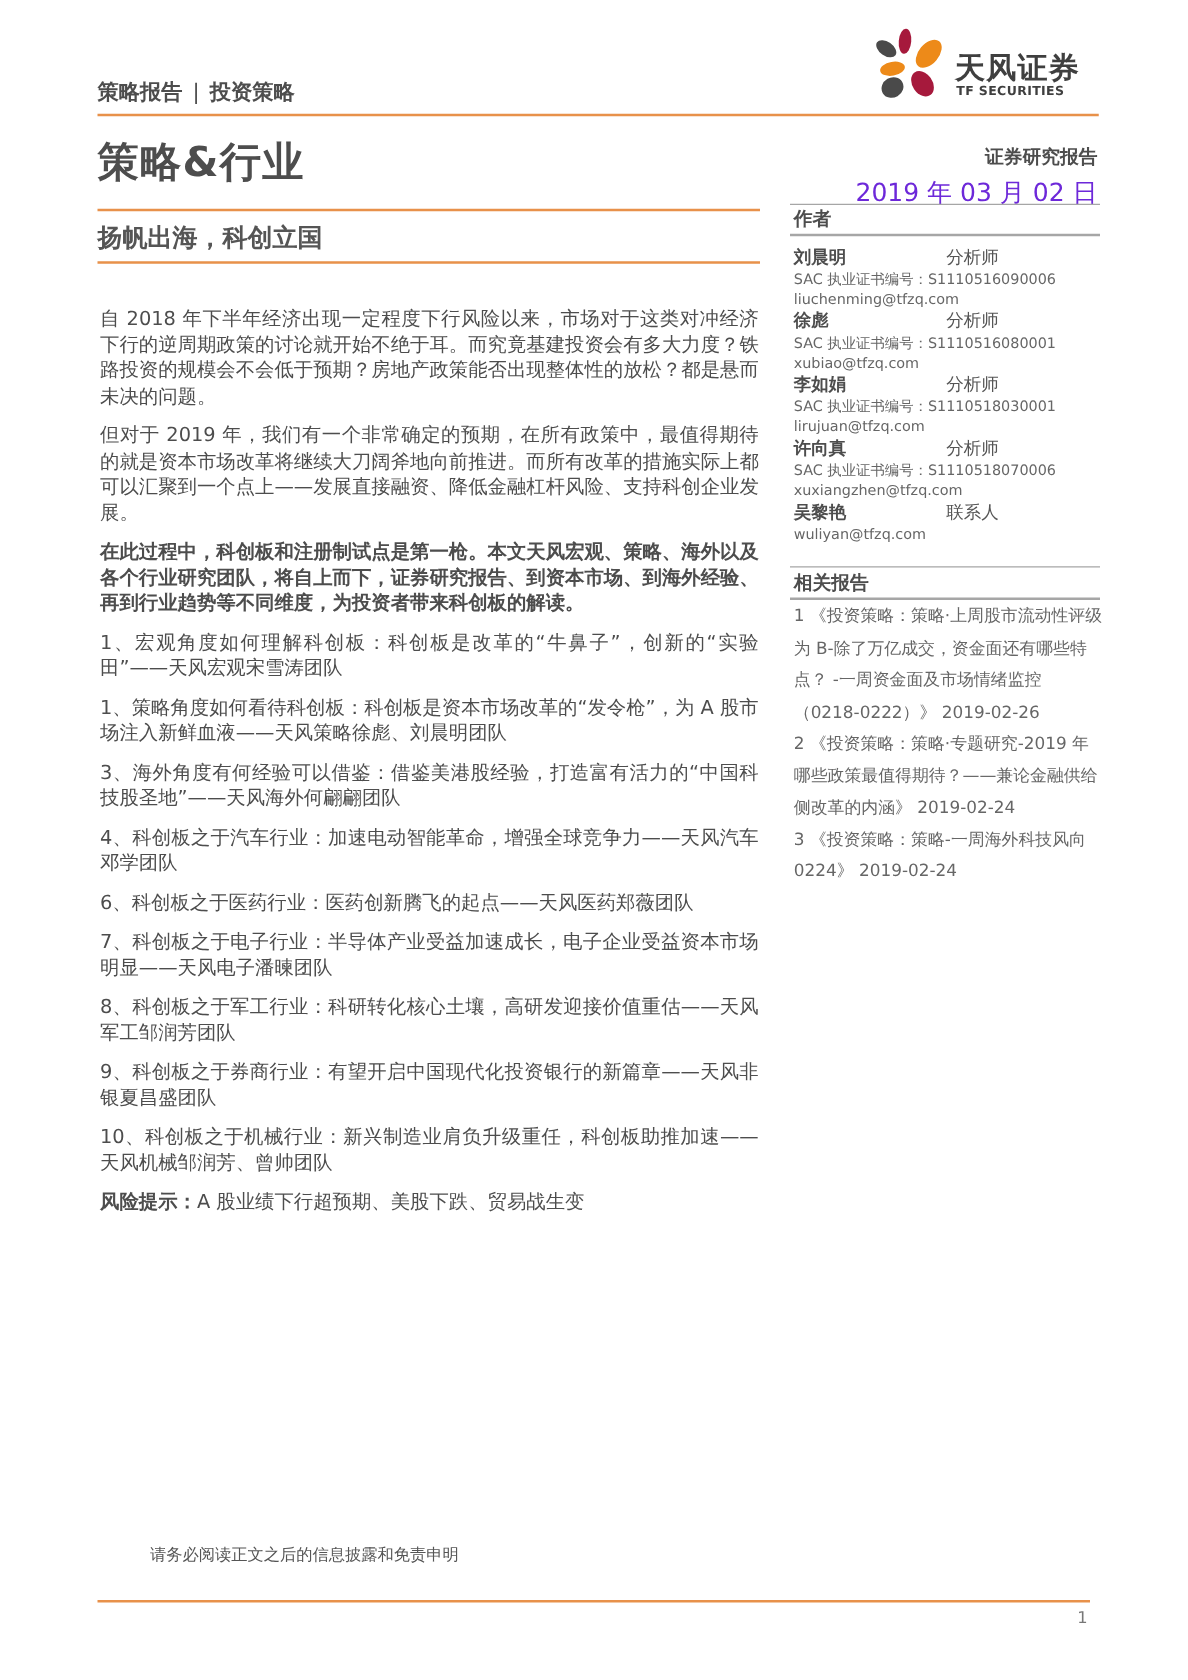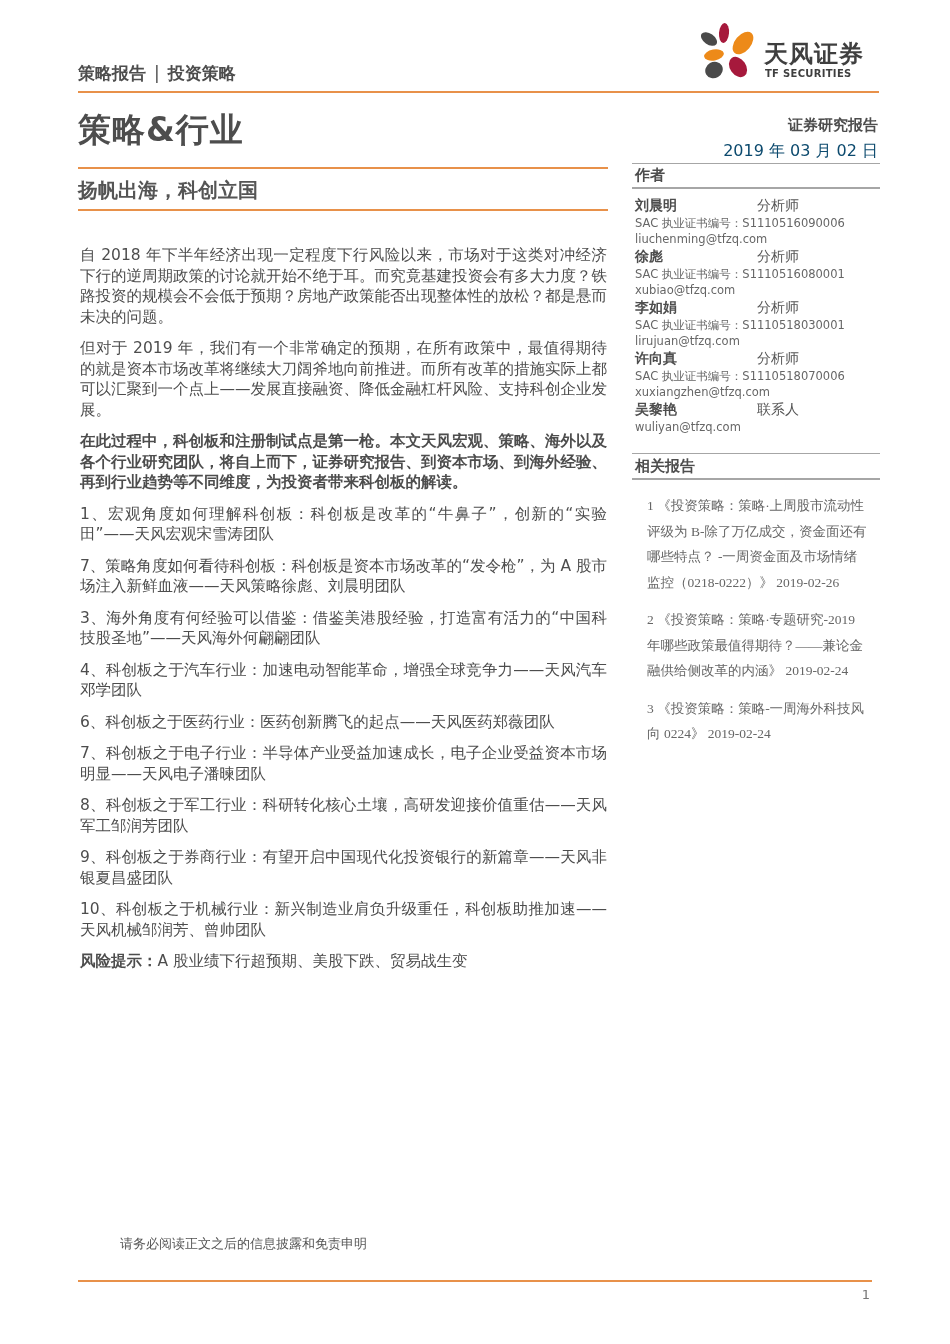--- a/index.html
+++ b/index.html
@@ -12,28 +12,28 @@
   
   .breadcrumb { left: 78px; top: 62px; font-size: 17px; font-weight: bold; color: #4d4d4d; white-space: nowrap; }
   .breadcrumb .sep { margin: 0 8px; font-weight: normal; }
   .page-title { left: 78px; top: 108px; font-size: 33px; font-weight: bold; color: #4d4d4d; letter-spacing: 1px; }
   .subtitle { left: 78px; top: 177px; font-size: 20px; font-weight: bold; color: #555555; }
   .logo-cn { left: 764px; top: 38px; font-size: 24px; font-weight: bold; color: #3f3f3f; letter-spacing: 1px; }
   .logo-en { left: 765px; top: 68px; font-size: 10px; font-weight: bold; color: #3f3f3f; letter-spacing: 0.3px; }
 
   
   .report-type { right: 72px; top: 116px; font-size: 15px; font-weight: bold; color: #4d4d4d; text-align: right; }
-  .report-date { right: 72px; top: 141px; font-size: 16px; color: #0c4a6e; text-align: left; }
+  .report-date { right: 72px; top: 141px; font-size: 20px; color: #6d28d9; text-align: left; }
   .section-head { font-size: 15px; font-weight: bold; color: #4d4d4d; }
   .author { position: absolute; left: 635px; width: 245px; }
   .author .name { font-size: 14px; font-weight: bold; color: #4d4d4d; display: inline-block; width: 122px; font-family: Liberation Mono, monospace; }
   .author .role { font-size: 14px; color: #555555; }
   .author .line { font-size: 11.5px; color: #666666; line-height: 16px; white-space: nowrap; }
   .related { position: absolute; left: 635px; width: 247px; font-size: 13.5px; color: #666666; line-height: 25.5px; }
-  .related p { margin: 12px; font-family: Liberation Serif, serif; }
+  .related p { margin: 0; }
 
   
   .body { position: absolute; left: 80px; width: 527px; font-size: 15.5px; line-height: 20.5px; color: #4d4d4d; }
   .body p { margin: 0 0 11px 0; text-align: justify; }
   .body p.bold { font-weight: bold; }
   .body .risk-label { font-weight: bold; }
 
   .footer-text { left: 120px; top: 1235px; font-size: 13px; color: #555555; }
   .page-num { right: 80px; top: 1287px; font-size: 13px; color: #777777; }
 </style>
@@ -103,21 +103,21 @@
   <p>1 《投资策略：策略·上周股市流动性评级为 B-除了万亿成交，资金面还有哪些特点？ -一周资金面及市场情绪监控（0218-0222）》 2019-02-26</p>
   <p>2 《投资策略：策略·专题研究-2019 年哪些政策最值得期待？——兼论金融供给侧改革的内涵》 2019-02-24</p>
   <p>3 《投资策略：策略-一周海外科技风向 0224》 2019-02-24</p>
 </div>
 
 <div class="body" style="top:245px;">
   <p>自 2018 年下半年经济出现一定程度下行风险以来，市场对于这类对冲经济下行的逆周期政策的讨论就开始不绝于耳。而究竟基建投资会有多大力度？铁路投资的规模会不会低于预期？房地产政策能否出现整体性的放松？都是悬而未决的问题。</p>
   <p>但对于 2019 年，我们有一个非常确定的预期，在所有政策中，最值得期待的就是资本市场改革将继续大刀阔斧地向前推进。而所有改革的措施实际上都可以汇聚到一个点上——发展直接融资、降低金融杠杆风险、支持科创企业发展。</p>
   <p class="bold">在此过程中，科创板和注册制试点是第一枪。本文天风宏观、策略、海外以及各个行业研究团队，将自上而下，证券研究报告、到资本市场、到海外经验、再到行业趋势等不同维度，为投资者带来科创板的解读。</p>
   <p>1、宏观角度如何理解科创板：科创板是改革的“牛鼻子”，创新的“实验田”——天风宏观宋雪涛团队</p>
-  <p>7、策略角度如何看待科创板：科创板是资本市场改革的“发令枪”，为 A 股市场注入新鲜血液——天风策略徐彪、刘晨明团队</p>
+  <p>1、策略角度如何看待科创板：科创板是资本市场改革的“发令枪”，为 A 股市场注入新鲜血液——天风策略徐彪、刘晨明团队</p>
   <p>3、海外角度有何经验可以借鉴：借鉴美港股经验，打造富有活力的“中国科技股圣地”——天风海外何翩翩团队</p>
   <p>4、科创板之于汽车行业：加速电动智能革命，增强全球竞争力——天风汽车邓学团队</p>
   <p>6、科创板之于医药行业：医药创新腾飞的起点——天风医药郑薇团队</p>
   <p>7、科创板之于电子行业：半导体产业受益加速成长，电子企业受益资本市场明显——天风电子潘暕团队</p>
   <p>8、科创板之于军工行业：科研转化核心土壤，高研发迎接价值重估——天风军工邹润芳团队</p>
   <p>9、科创板之于券商行业：有望开启中国现代化投资银行的新篇章——天风非银夏昌盛团队</p>
   <p>10、科创板之于机械行业：新兴制造业肩负升级重任，科创板助推加速——天风机械邹润芳、曾帅团队</p>
   <p><span class="risk-label">风险提示：</span><span>A 股业绩下行超预期、美股下跌、贸易战生变</span></p>
 </div>
 

